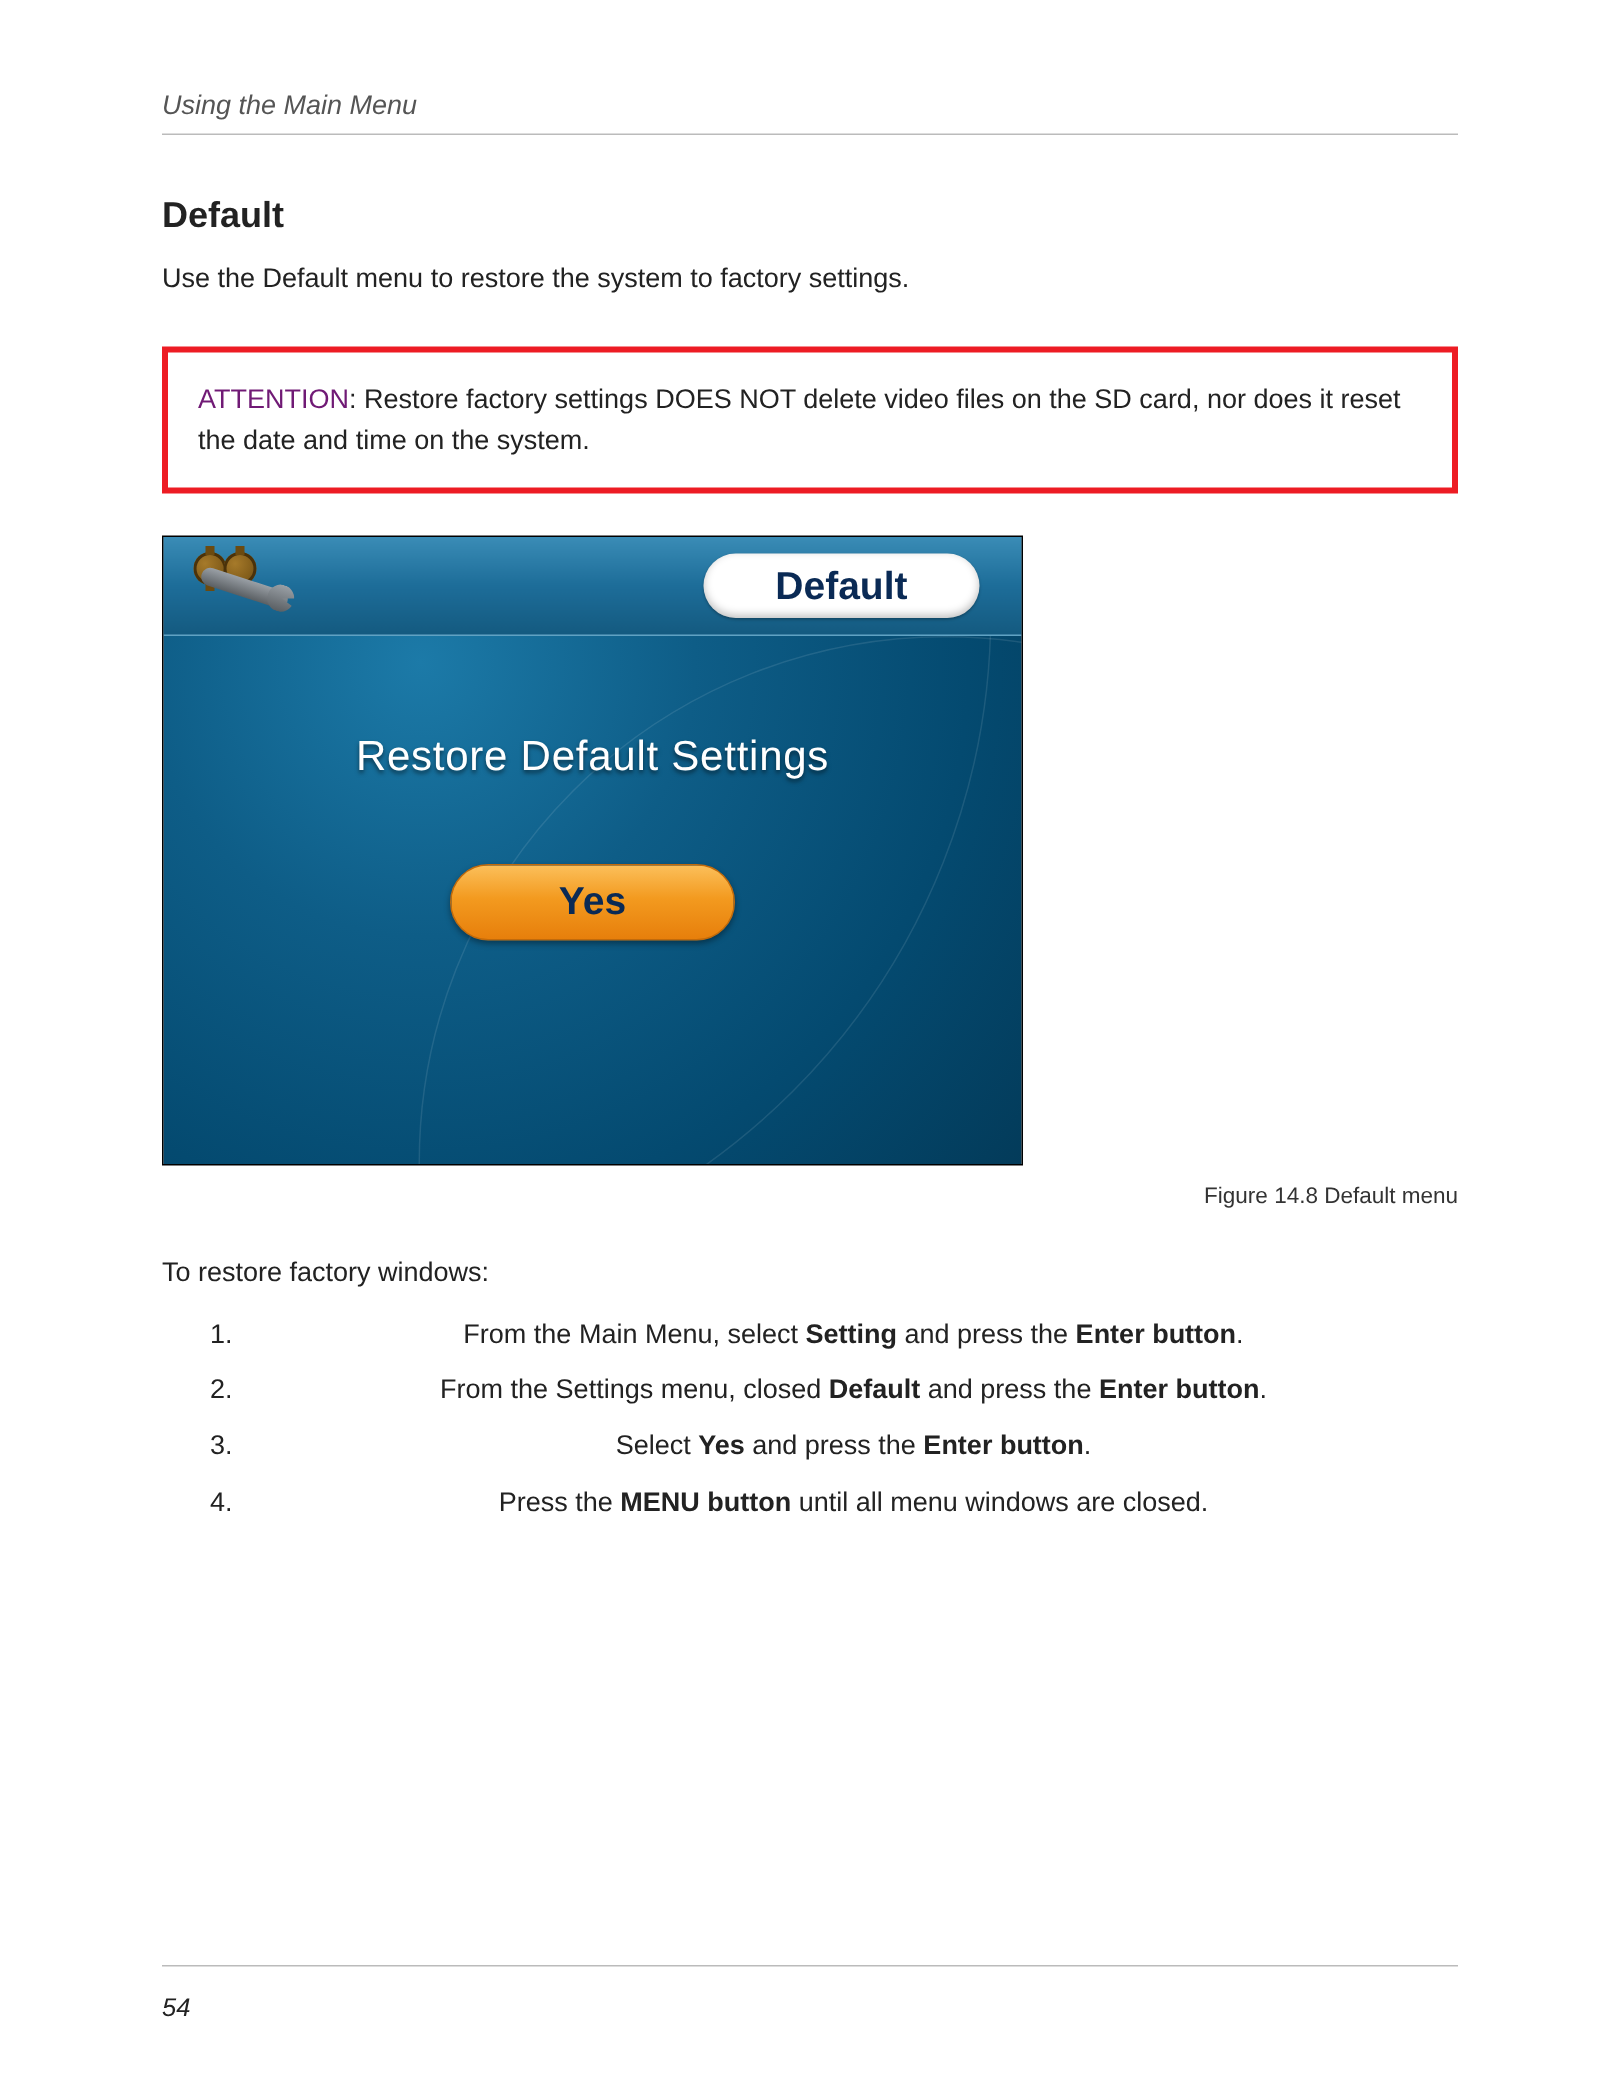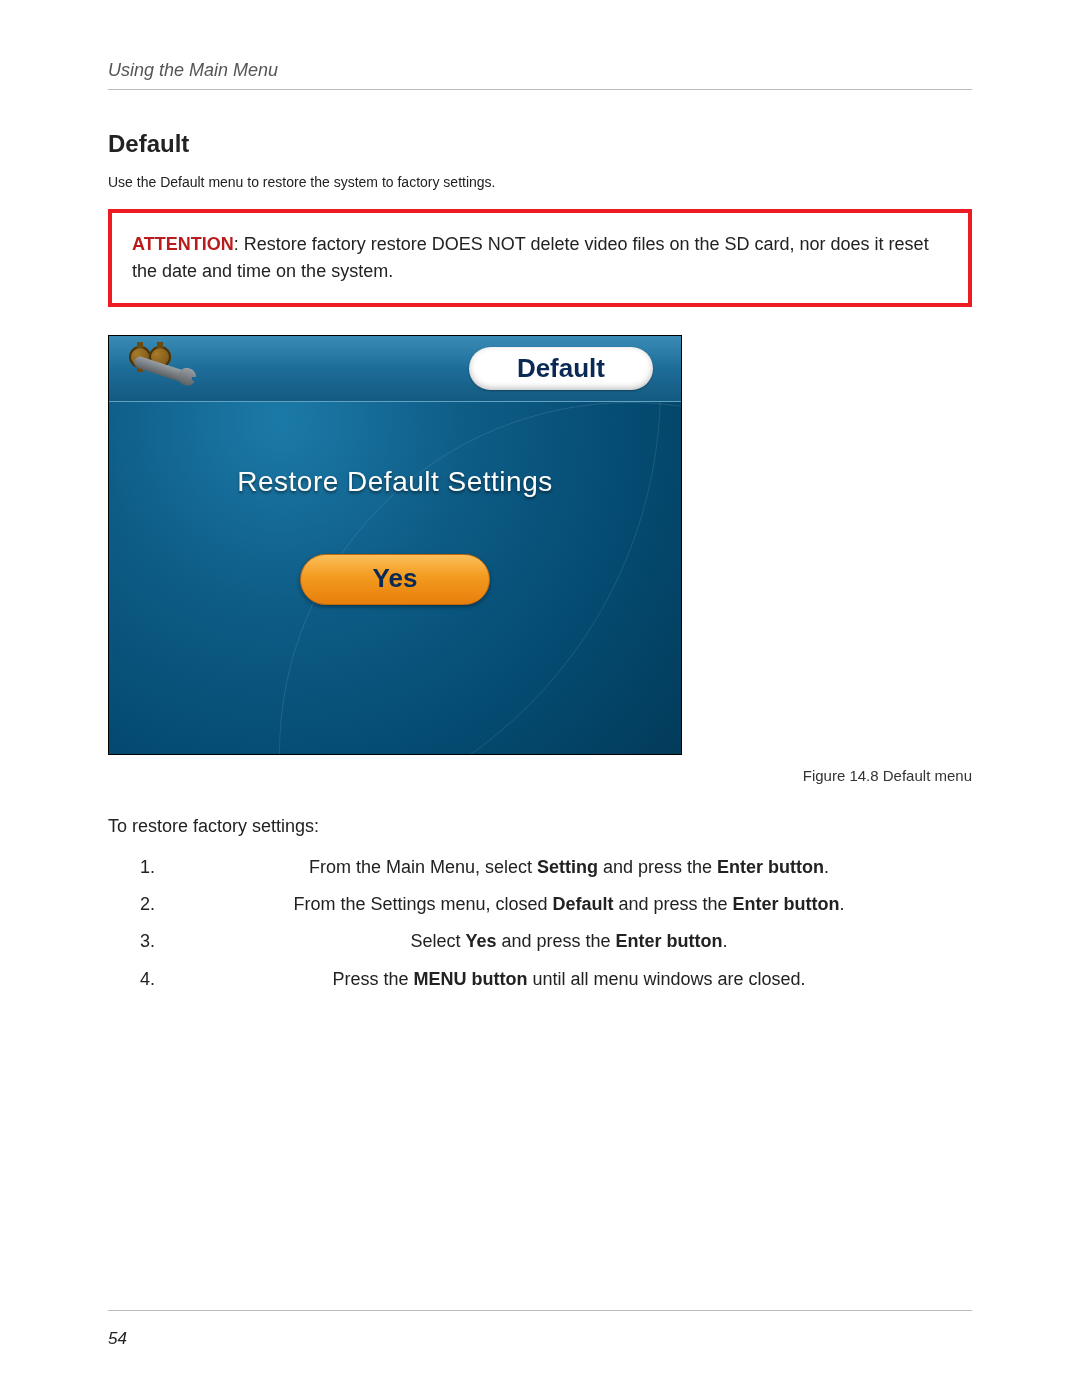--- a/index.html
+++ b/index.html
@@ -27,32 +27,32 @@
     border: none;
     border-top: 1px solid #bbb;
     margin-bottom: 40px;
   }
   .section-title {
     font-size: 24px;
     font-weight: bold;
     margin-bottom: 14px;
   }
   .intro {
-    font-size: 14px;
-    margin-bottom: 16px;
+    font-size: 18px;
+    margin-bottom: 32px;
     line-height: 1.5;
   }
   .attention-box {
     border: 4px solid #ed1c24;
     padding: 18px 20px;
     font-size: 18px;
     line-height: 1.5;
     margin-bottom: 28px;
   }
-  .attention-box .label { color: #b91c1c; font-weight: bold; }
+  .attention-box .label { color: #701a75; font-weight: normal; }
   .screenshot {
     width: 574px;
     height: 420px;
     border: 1px solid #000;
     margin-bottom: 12px;
     position: relative;
     overflow: hidden;
     background: radial-gradient(circle at 30% 20%, #1c7aa8 0%, #0e5d87 35%, #044a70 70%, #033b5a 100%);
   }
   .screenshot::before,
@@ -206,21 +206,21 @@
 <body>
 
 <div class="page">
   <div class="running-head">Using the Main Menu</div>
   <hr class="hr-top">
 
   <div class="section-title">Default</div>
   <div class="intro">Use the Default menu to restore the system to factory settings.</div>
 
   <div class="attention-box">
-    <span class="label">ATTENTION</span><span>: Restore factory restore DOES NOT delete video files on the SD card, nor does it reset the date and time on the system.</span>
+    <span class="label">ATTENTION</span><span>: Restore factory settings DOES NOT delete video files on the SD card, nor does it reset the date and time on the system.</span>
   </div>
 
   <div class="screenshot">
     <div class="titlebar">
       <div class="gears-icon">
         <div class="gear g1"></div>
         <div class="gear g2"></div>
         <div class="wrench"></div>
       </div>
       <div class="title-pill">
@@ -228,21 +228,21 @@
       </div>
     </div>
     <div class="screen-body">
       <div class="prompt-text">Restore Default Settings</div>
       <button class="pill-btn pill-yes">Yes</button>
     </div>
   </div>
 
   <div class="fig-caption">Figure 14.8 Default menu</div>
 
-  <div class="lead-in">To restore factory settings:</div>
+  <div class="lead-in">To restore factory windows:</div>
 
   <ol class="steps">
     <li>
       <span>From the Main Menu, select </span><strong>Setting</strong><span> and press the </span><strong>Enter button</strong><span>.</span>
     </li>
     <li>
       <span>From the Settings menu, closed </span><strong>Default</strong><span> and press the </span><strong>Enter button</strong><span>.</span>
     </li>
     <li>
       <span>Select </span><strong>Yes</strong><span> and press the </span><strong>Enter button</strong><span>.</span>

